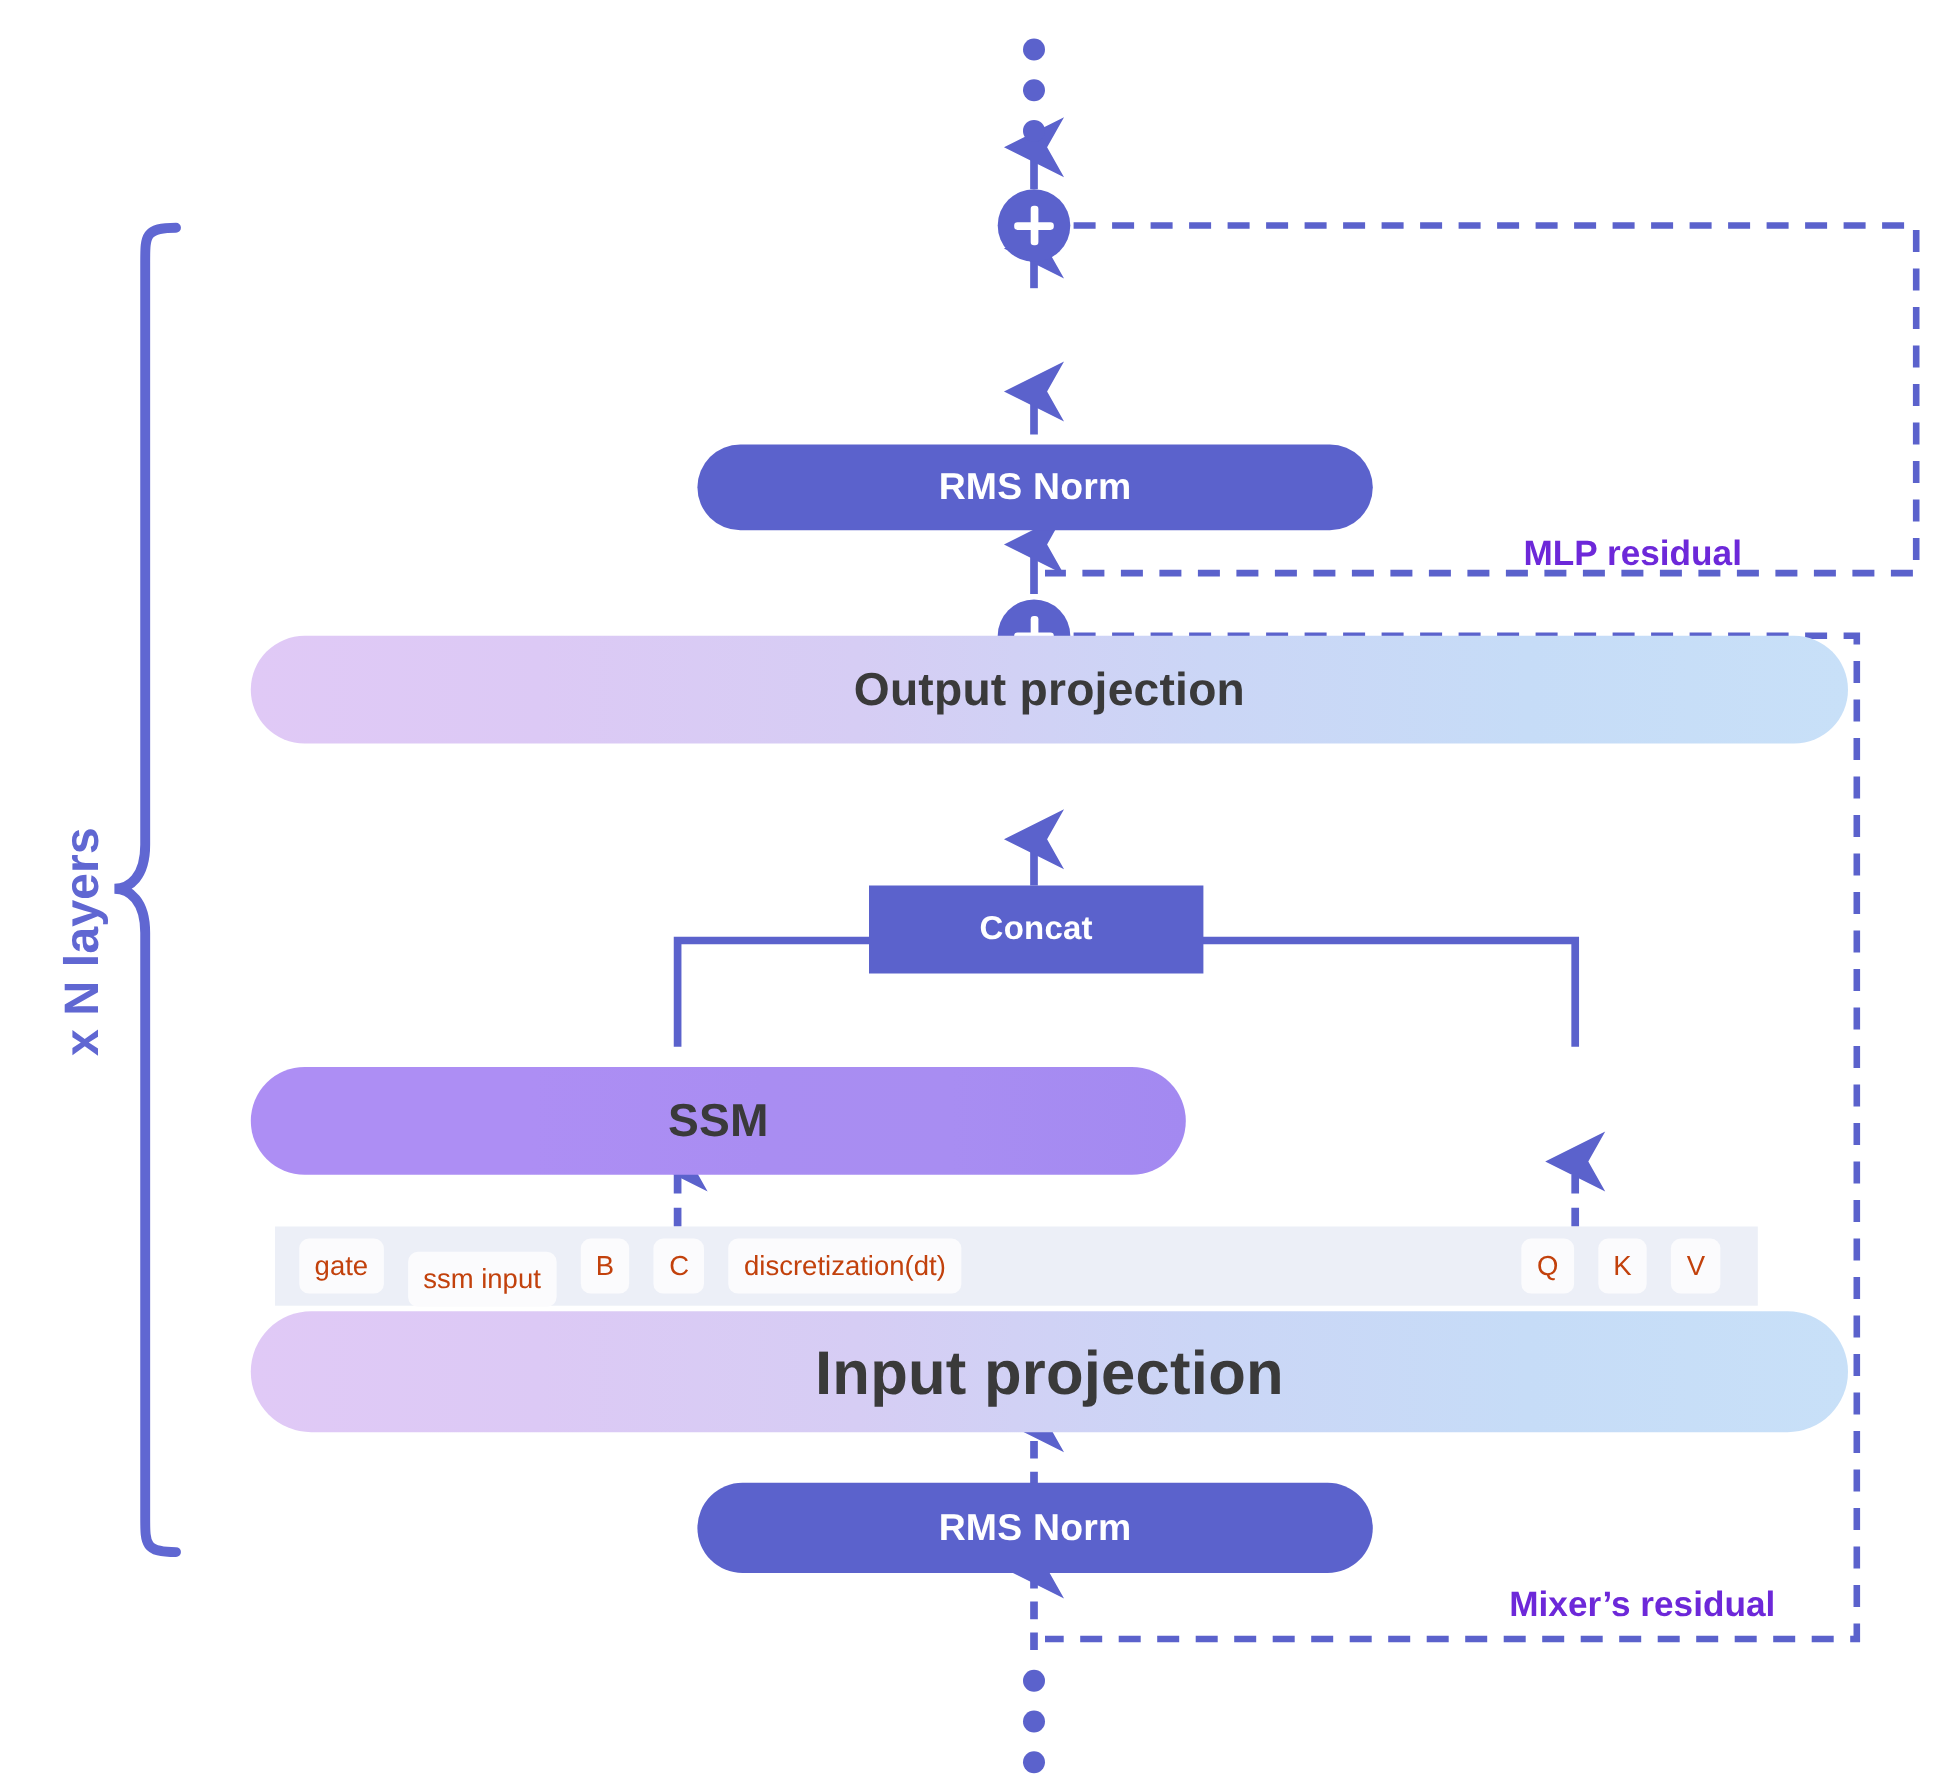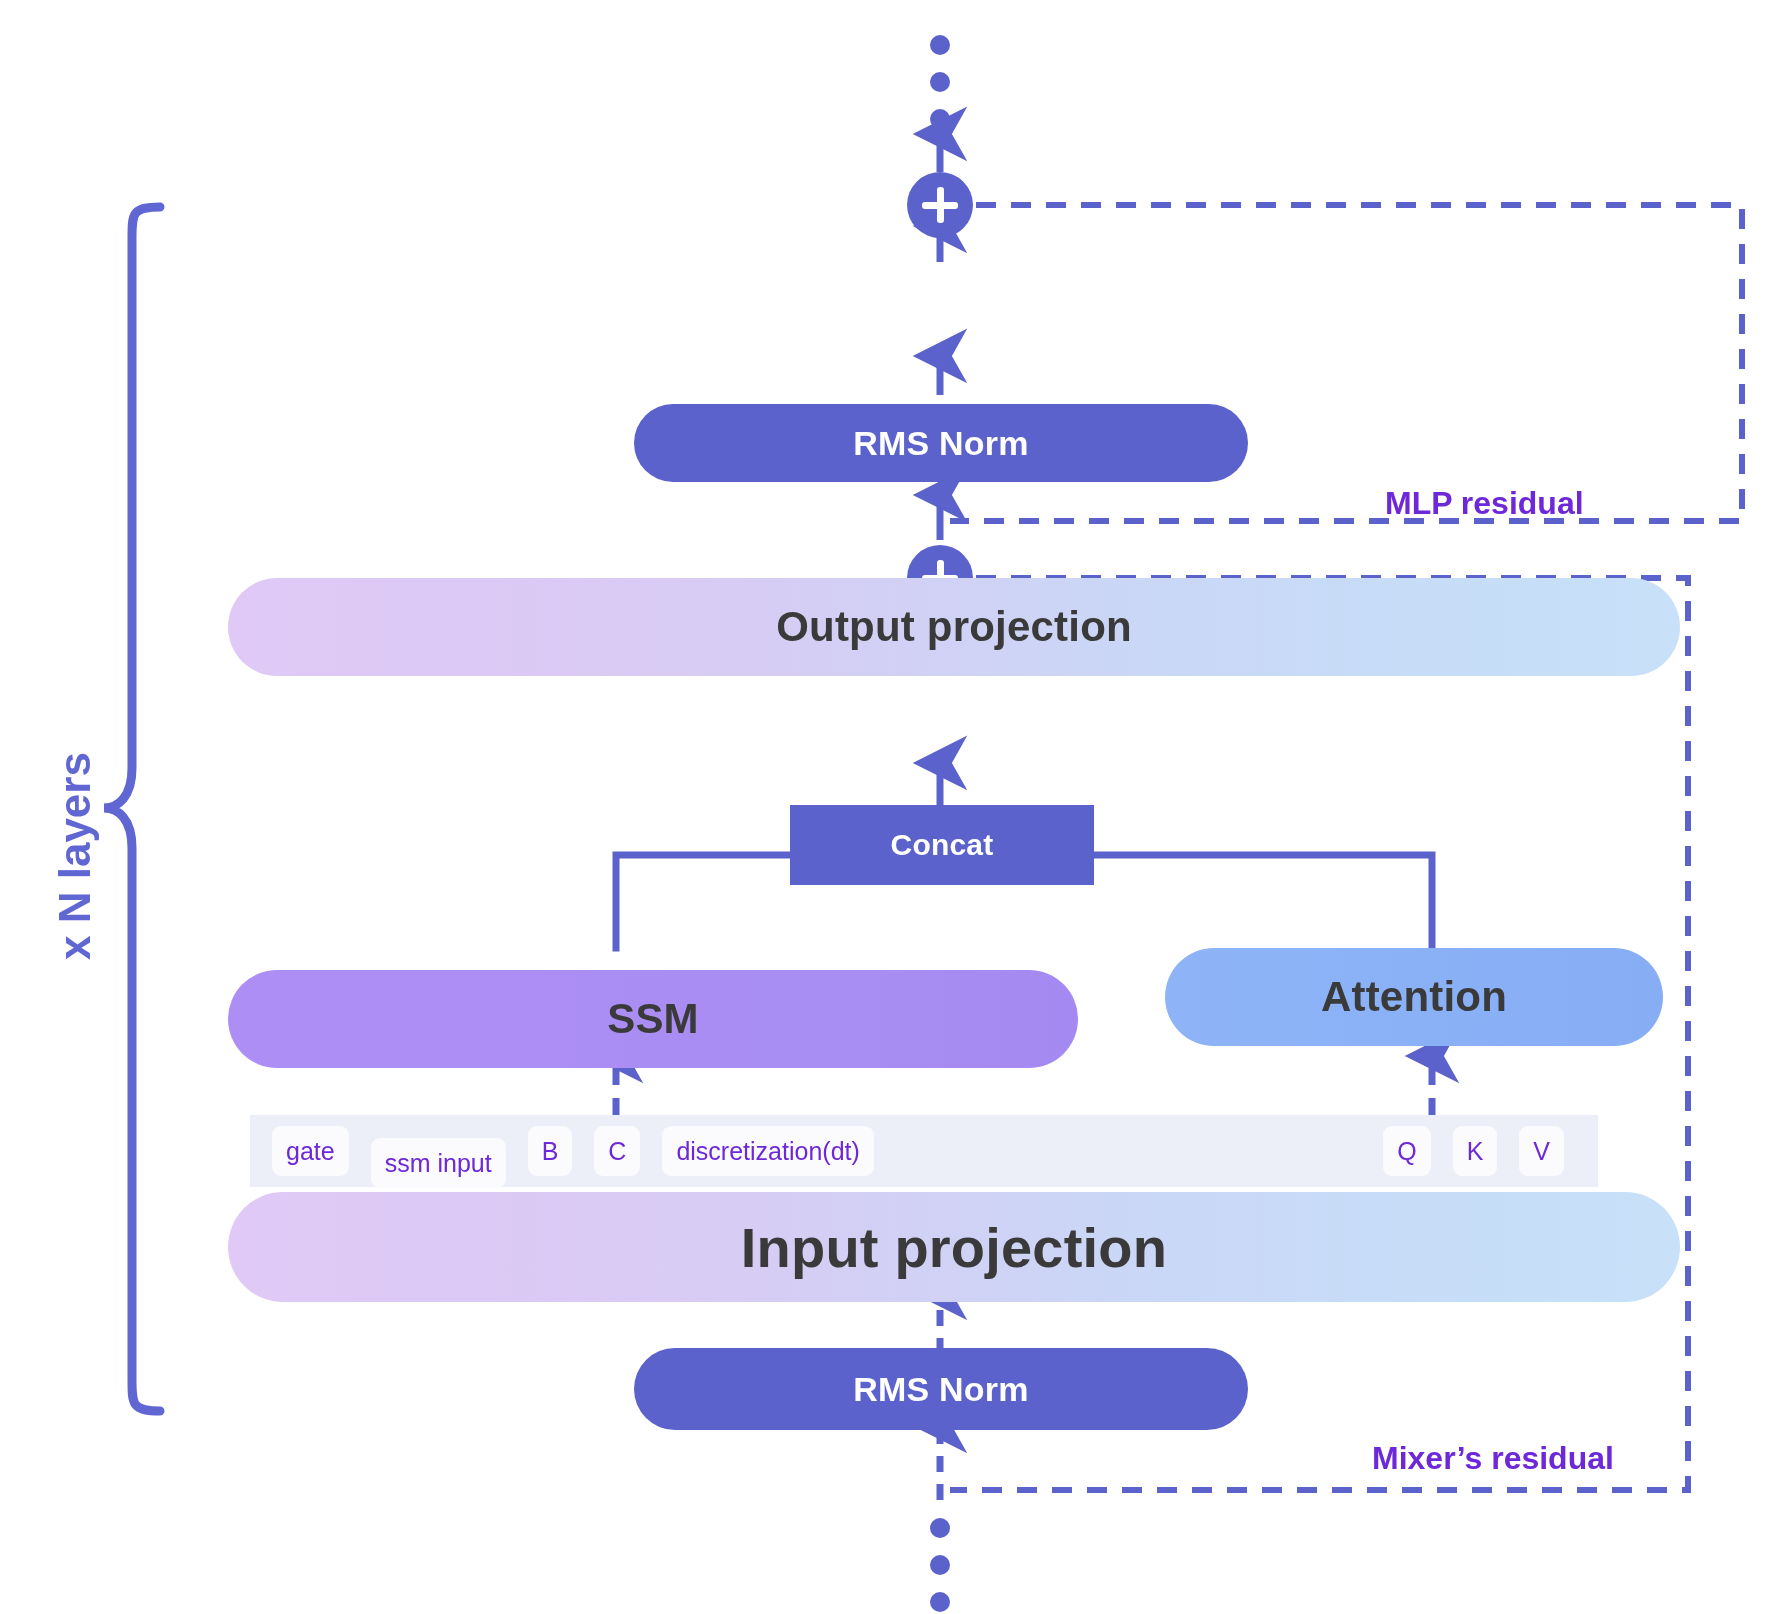--- a/index.html
+++ b/index.html
@@ -62,21 +62,21 @@
   .token-strip{
     position:absolute;
     background:#ECEFF7;
     display:flex;
     align-items:center;
     box-sizing:border-box;
   }
   .token{
     background:#FBFBFD;
     border-radius:9px;
-    color:#6d28d9;
+    color:#c2410c;
     font-size:25px;
     display:flex;
     align-items:center;
     justify-content:center;
     height:50px;
     box-sizing:border-box;
     padding:0 14px;
     white-space:nowrap;
   }
 
@@ -199,23 +199,20 @@
   </div>
 
   <div class="concat-box" style="left:790px;top:805px;width:304px;height:80px;">
     <span class="pill-label" style="font-size:30px;">Concat</span>
   </div>
 
   <div class="pill grad-ssm" style="left:228px;top:948px;width:850px;height:98px;margin-top:22px;">
     <span class="pill-label" style="font-size:42px;">SSM</span>
   </div>
 
-  <div class="pill grad-attn" style="left:1165px;top:948px;width:498px;height:98px;">
-    <span class="pill-label" style="font-size:42px;">Attention</span>
-  </div>
 
   <div class="token-strip" style="left:250px;top:1115px;width:1348px;height:72px;">
     <div class="token" style="margin-left:22px;">gate</div>
     <div class="token" style="margin-left:22px;margin-top:24px;">ssm input</div>
     <div class="token" style="margin-left:22px;min-width:22px;">B</div>
     <div class="token" style="margin-left:22px;min-width:22px;">C</div>
     <div class="token" style="margin-left:22px;">discretization(dt)</div>
 
     <div style="flex:1 1 auto;"></div>
 

